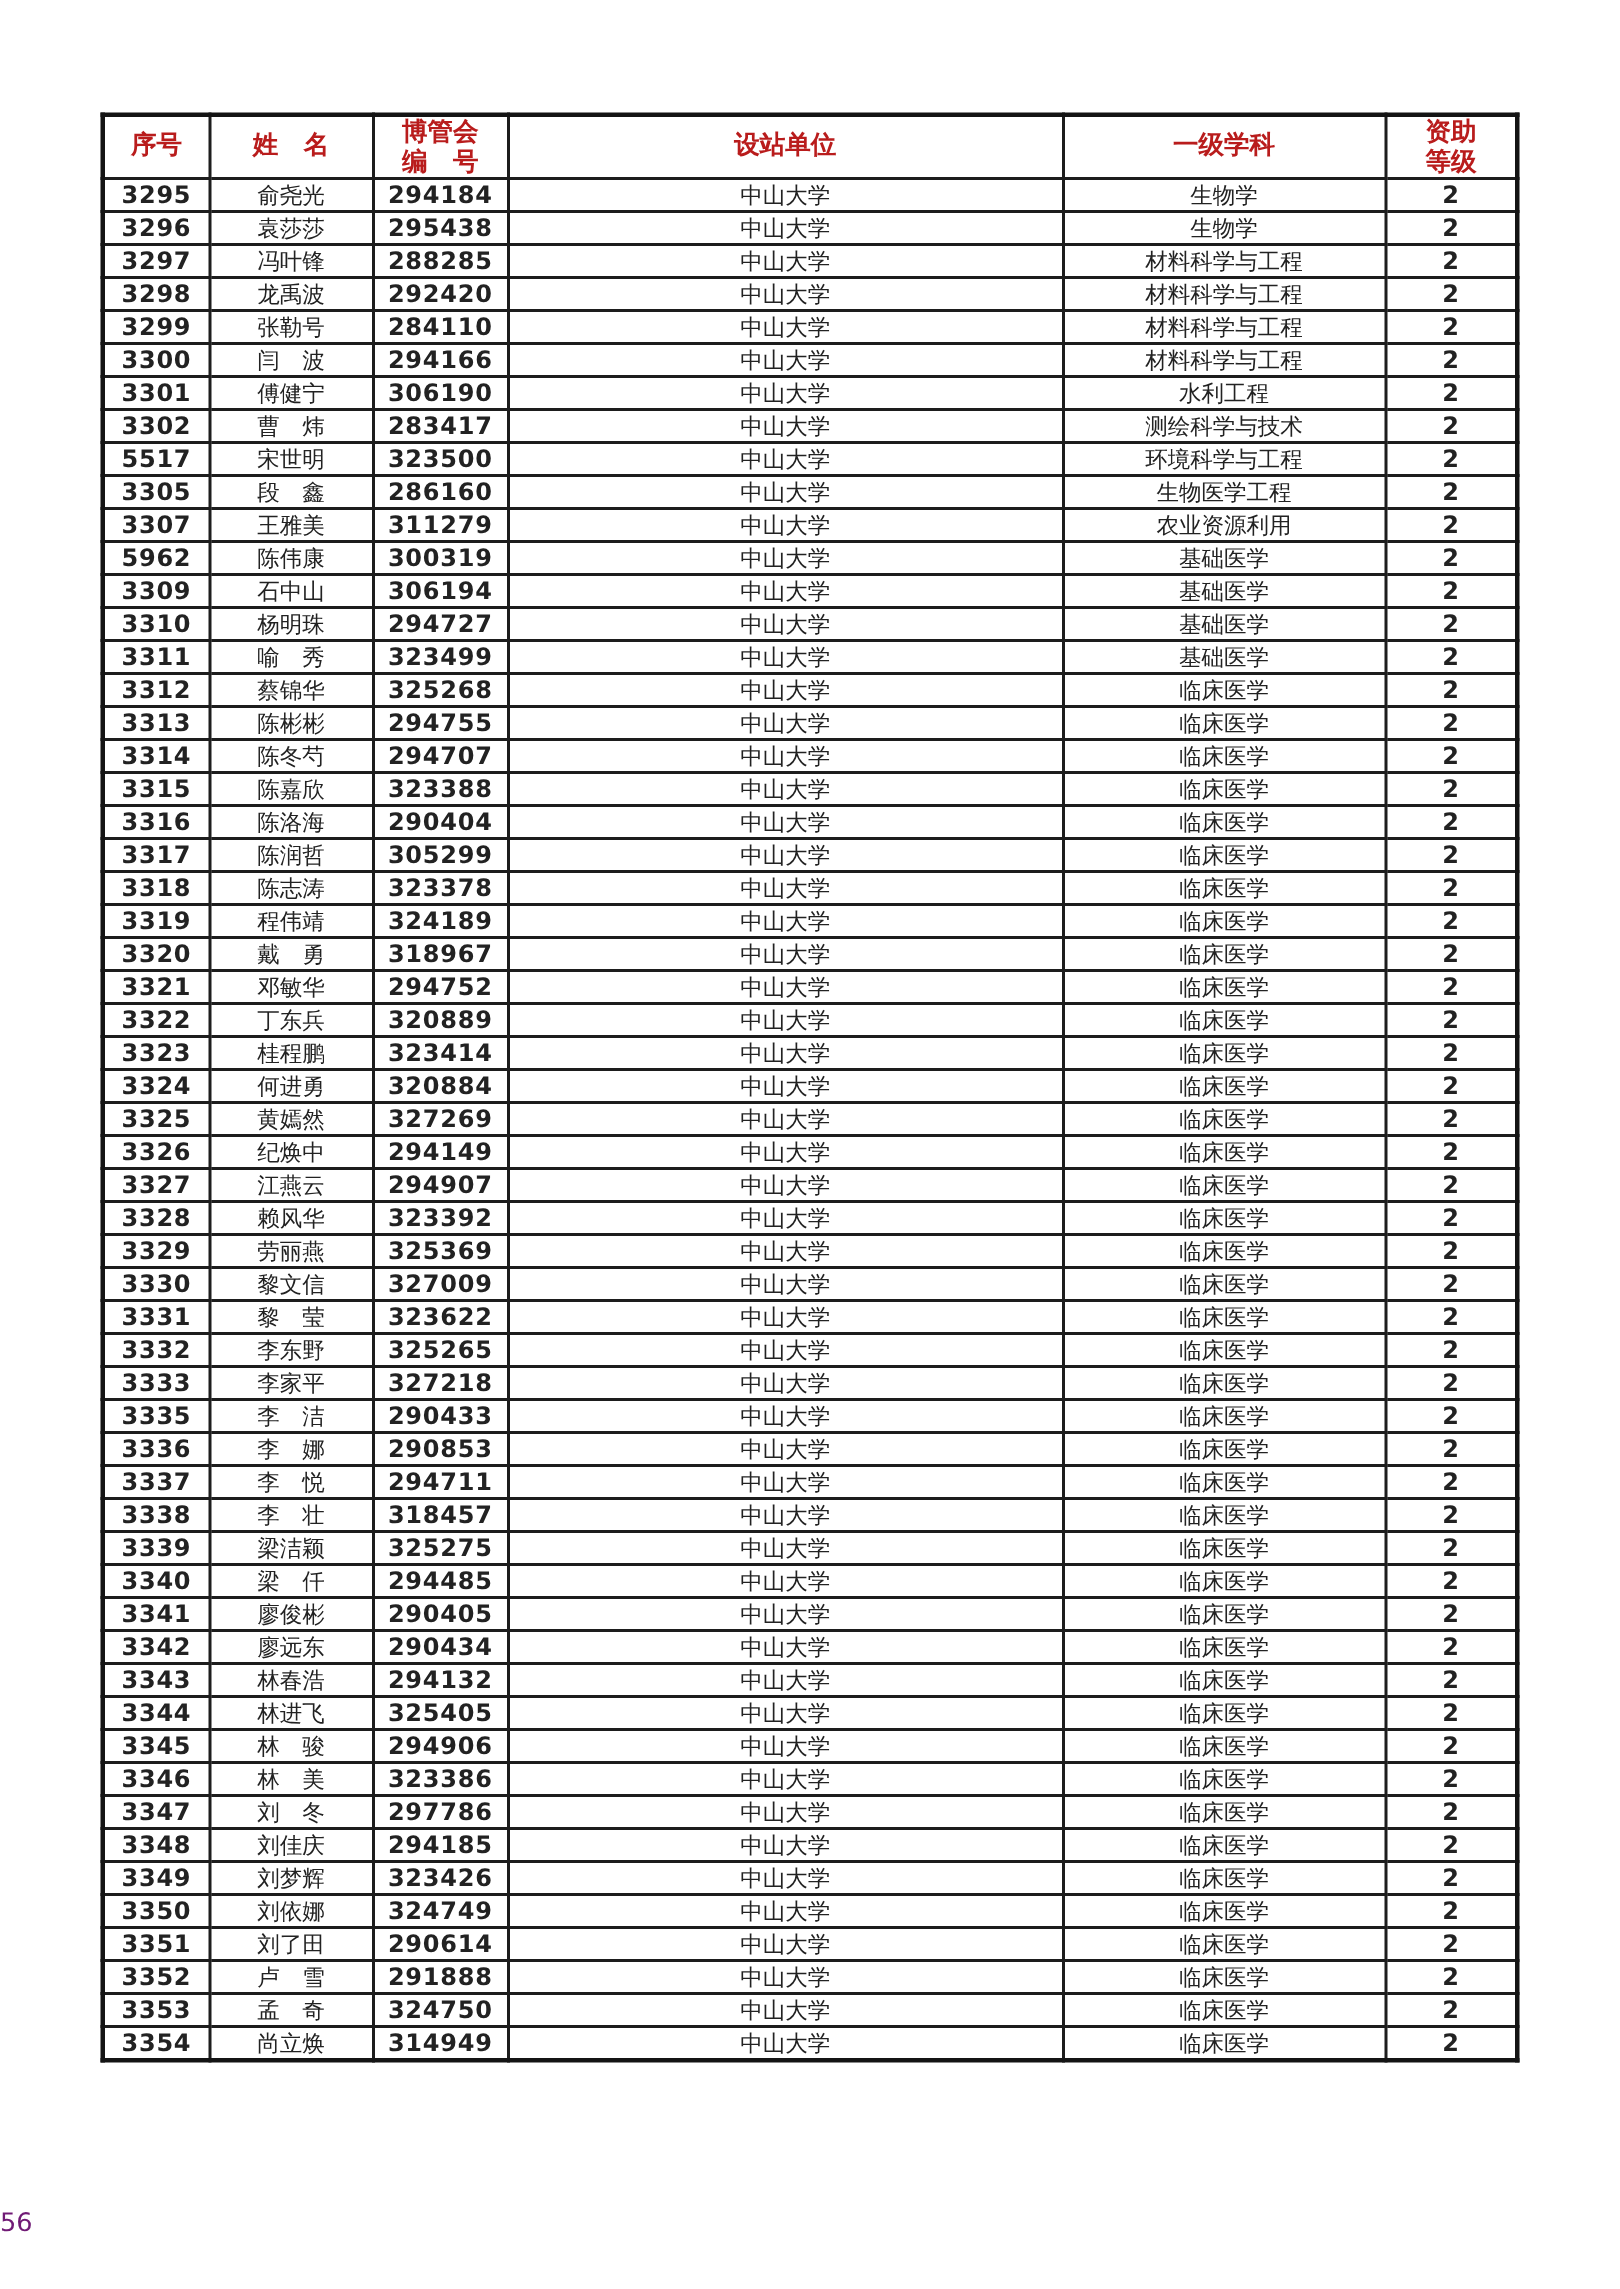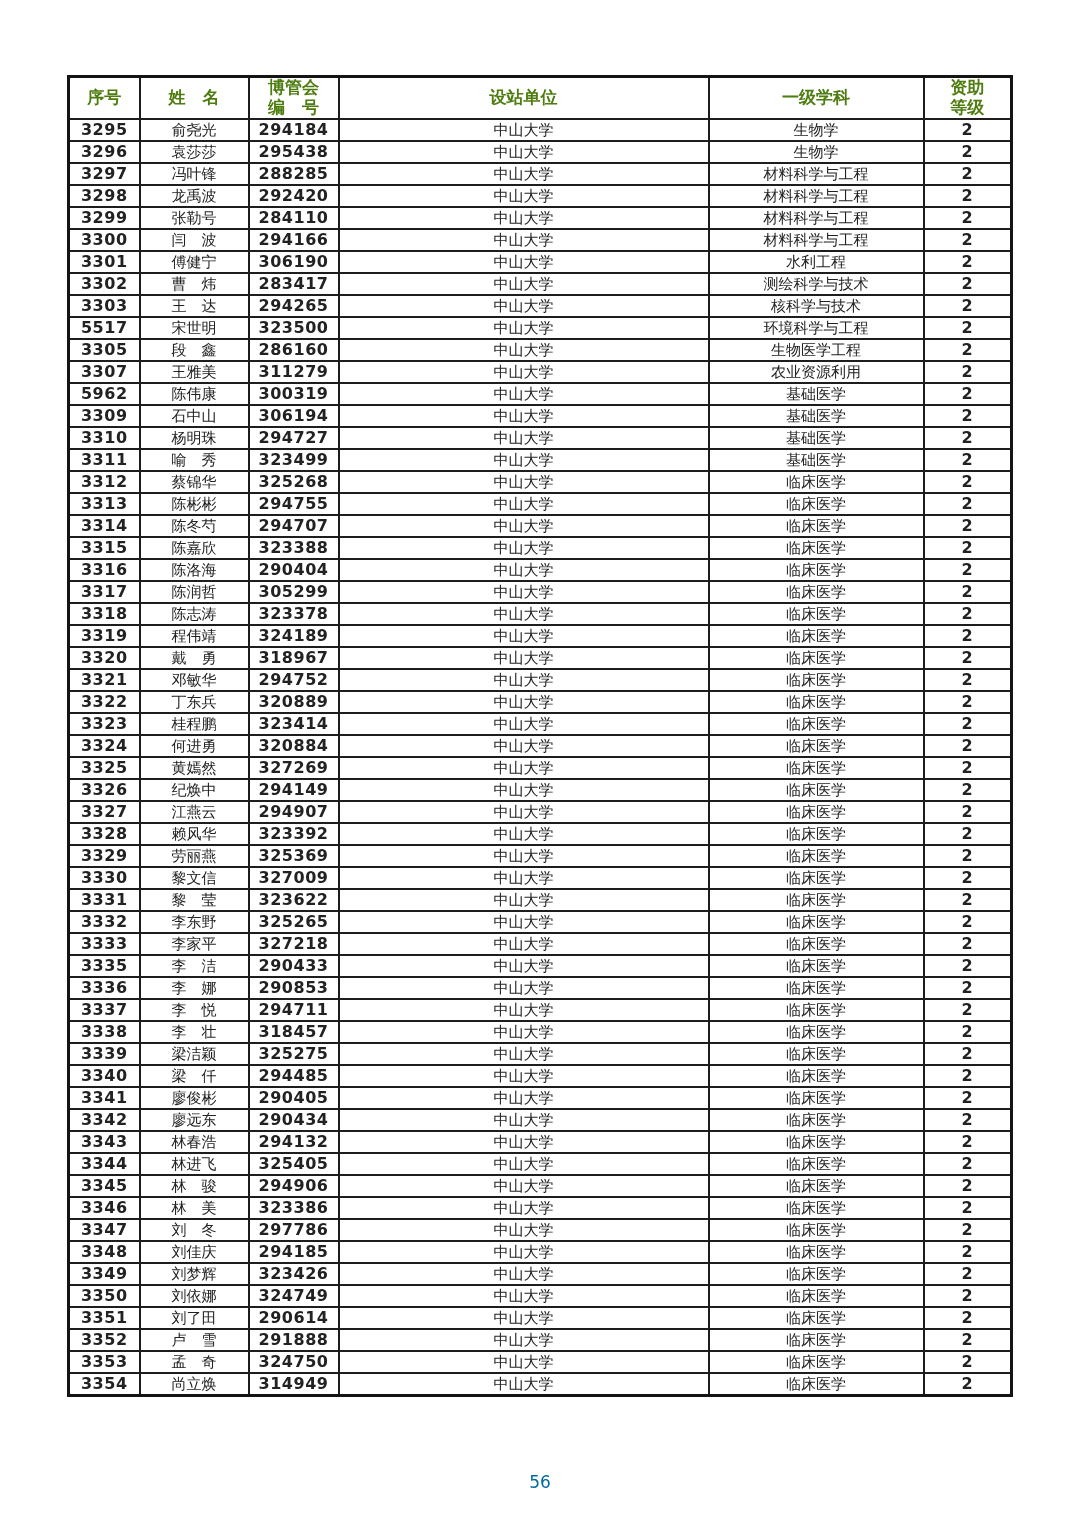--- a/index.html
+++ b/index.html
@@ -32,21 +32,21 @@
     vertical-align: middle;
     padding: 0;
     overflow: hidden;
     white-space: nowrap;
   }
   table.roster thead th {
     height: 40px;
     font-size: 17px;
     font-weight: 700;
     line-height: 1.15;
-    color: #4d7c0f;
+    color: #b91c1c;
   }
   table.roster thead th .hdr-line {
     display: block;
     font-family: Liberation Serif, serif;
   }
   table.roster tbody td {
     height: 20px;
     font-size: 15px;
     line-height: 1;
     color: #222222;
@@ -64,23 +64,23 @@
   table.roster tbody td:nth-child(2),
   table.roster tbody td:nth-child(4),
   table.roster tbody td:nth-child(5) {
     font-size: 15px;
   }
   .page-number {
     position: absolute;
     left: 0;
     right: 0;
     top: 1472px;
-    text-align: center;
+    text-align: left;
     font-size: 17px;
-    color: #0369a1;
+    color: #701a75;
     font-family: "DejaVu Sans", sans-serif;
   }
 </style>
 </head>
 <body>
 
 <div class="page">
 
   <table class="roster">
     <colgroup>
@@ -166,28 +166,20 @@
         </tr>
         <tr>
           <td>3302</td>
           <td>曹　炜</td>
           <td>283417</td>
           <td>中山大学</td>
           <td>测绘科学与技术</td>
           <td>2</td>
         </tr>
         <tr>
-          <td>3303</td>
-          <td>王　达</td>
-          <td>294265</td>
-          <td>中山大学</td>
-          <td>核科学与技术</td>
-          <td>2</td>
-        </tr>
-        <tr>
           <td>5517</td>
           <td>宋世明</td>
           <td>323500</td>
           <td>中山大学</td>
           <td>环境科学与工程</td>
           <td>2</td>
         </tr>
         <tr>
           <td>3305</td>
           <td>段　鑫</td>

